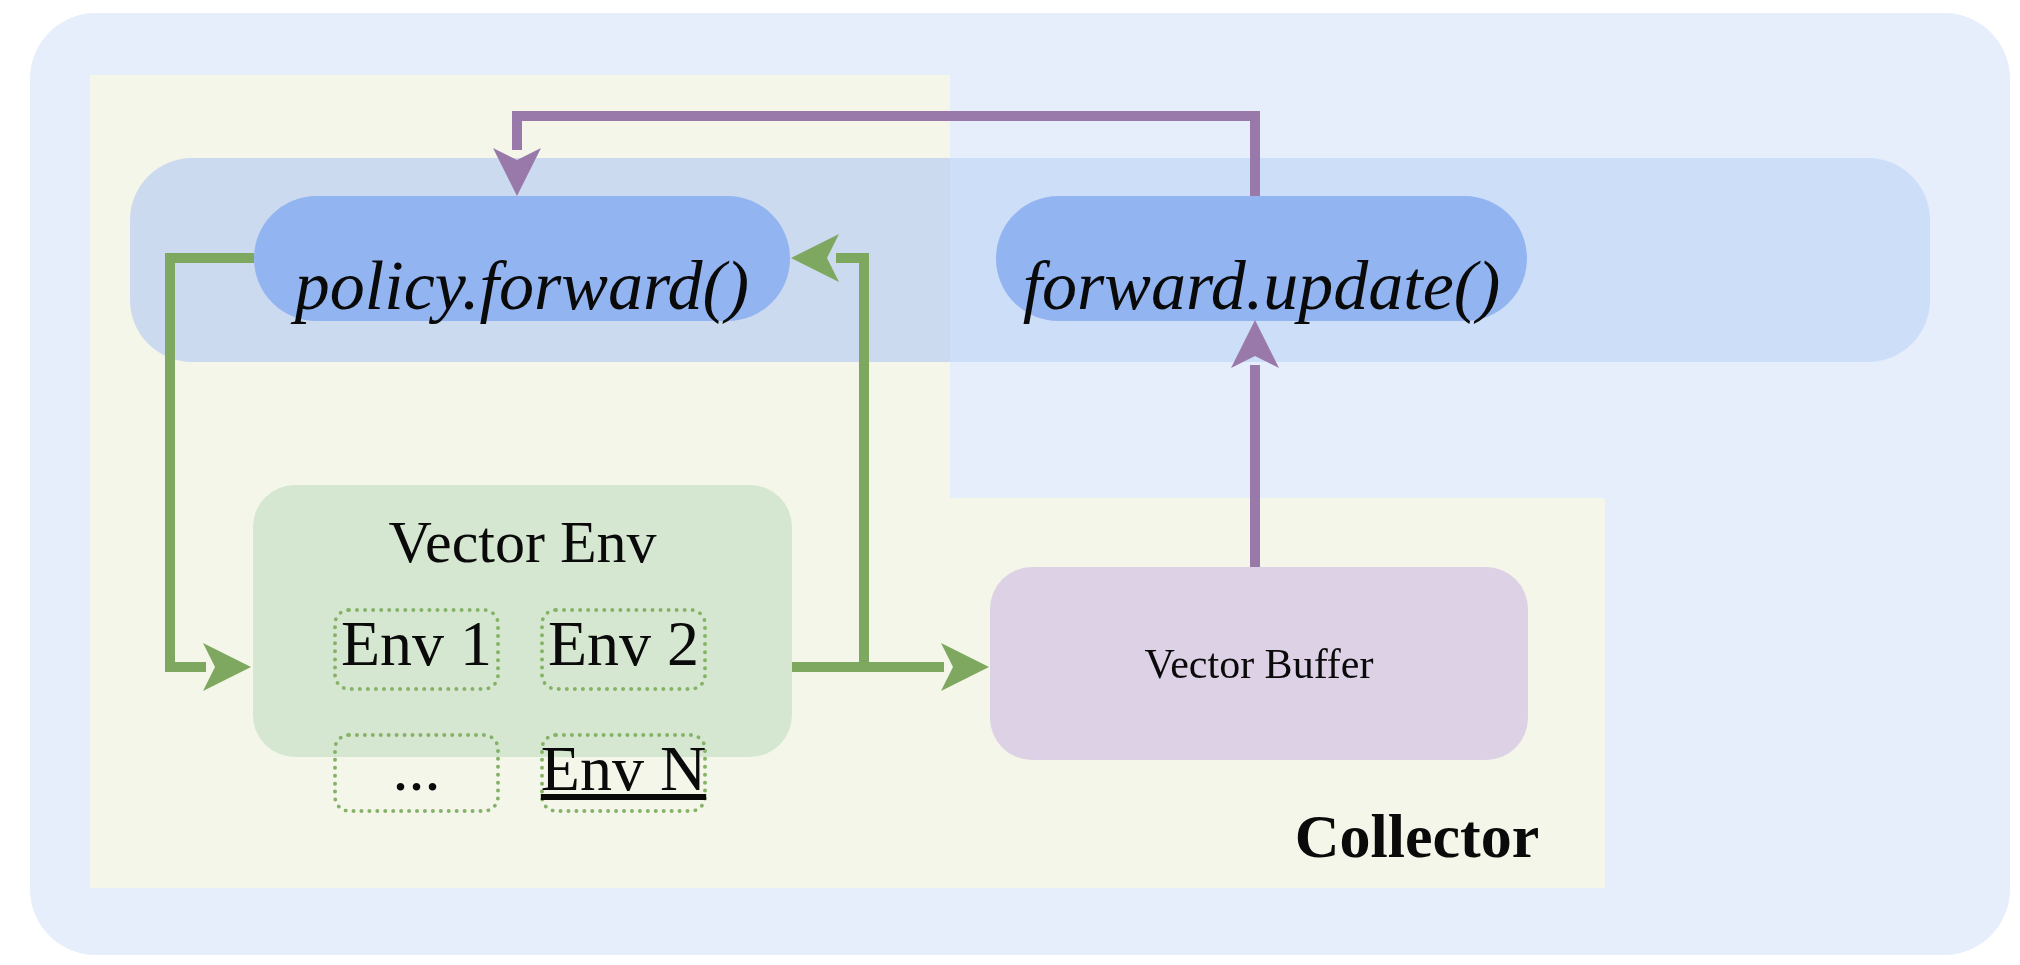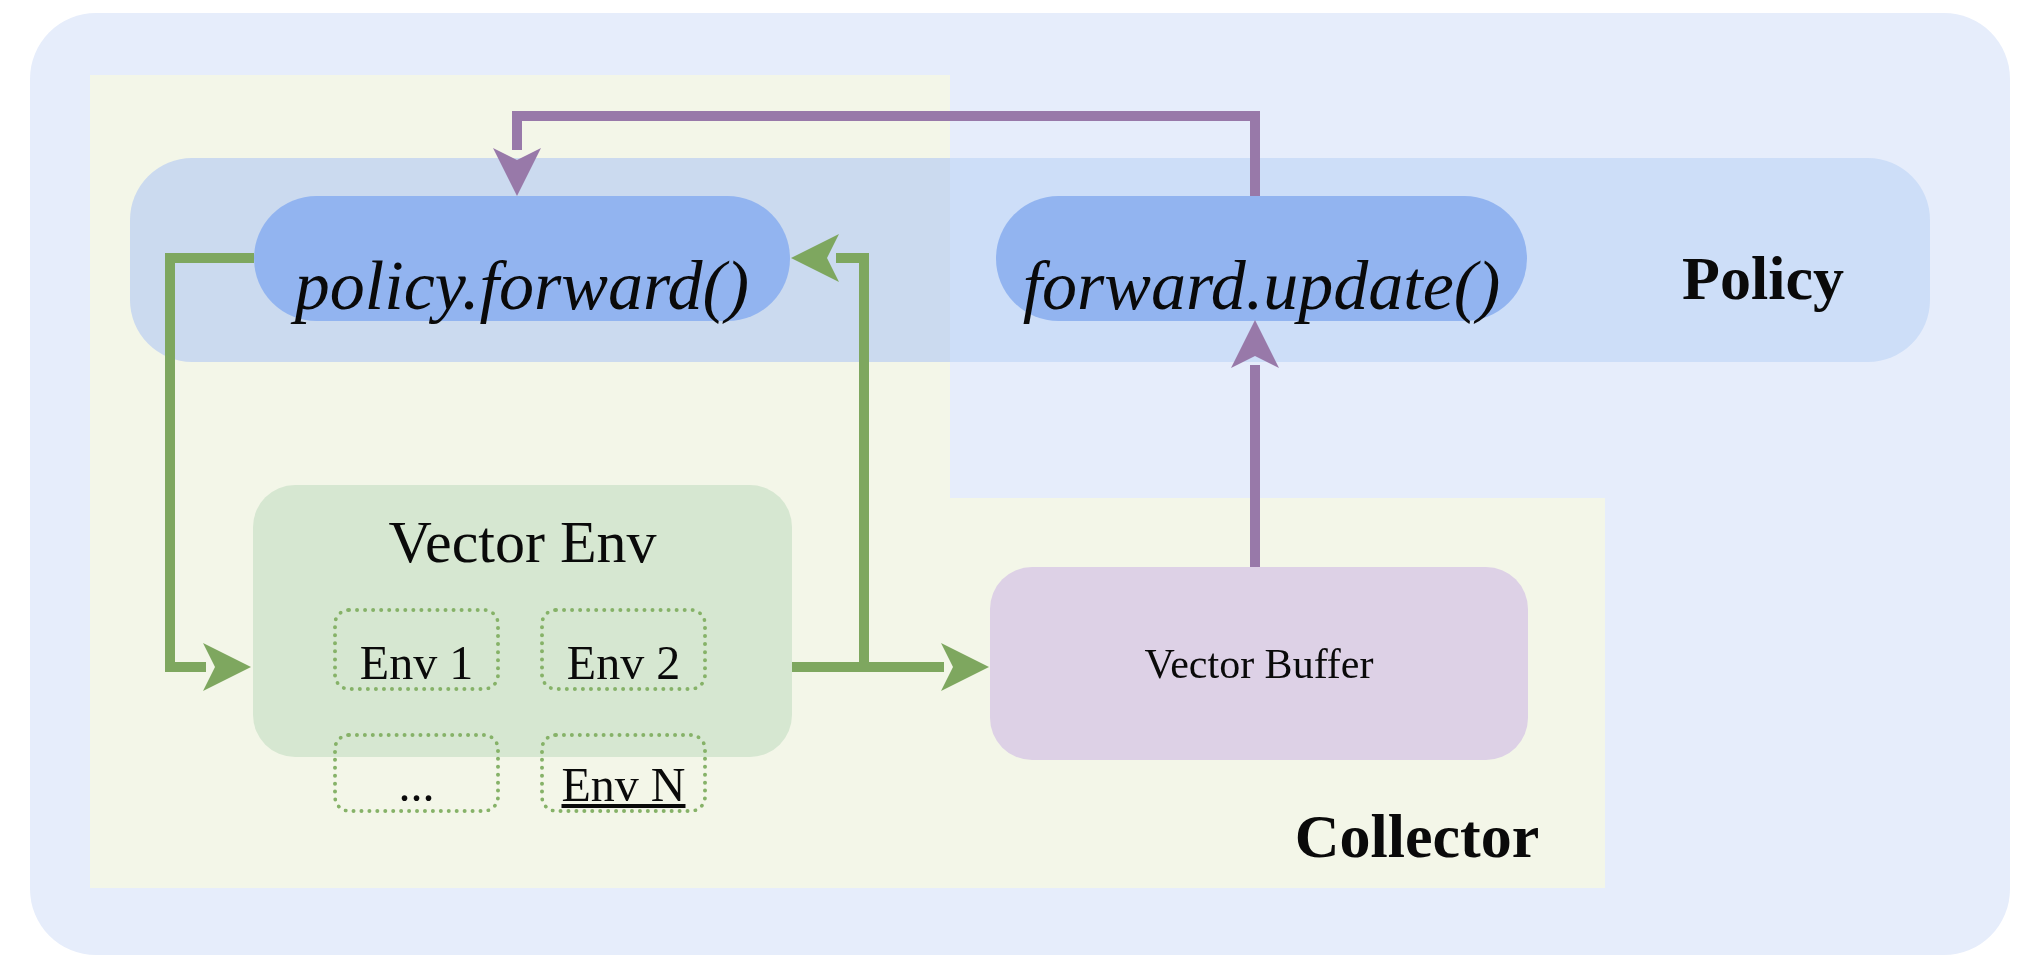--- a/index.html
+++ b/index.html
@@ -72,23 +72,23 @@
     font-size: 60px;
     line-height: 1;
   }
   .env-item {
     position: absolute;
     width: 167px;
     border: 4px dotted var(--env_border);
     border-radius: 16px;
     box-sizing: border-box;
     display: flex;
-    align-items: flex-end;
+    align-items: flex-start;
     justify-content: center;
-    font-size: 48px;
+    font-size: 64px;
     line-height: 1;
     white-space: nowrap;
   }
   .env-1 { left: 80px;  top: 123px; height: 83px; }
   .env-2 { left: 287px; top: 123px; height: 83px; }
   .env-d { left: 80px;  top: 248px; height: 80px; }
   .env-n { left: 287px; top: 248px; height: 80px; text-decoration: underline; }
 
   
   .vector-buffer {
@@ -161,21 +161,20 @@
     </div>
     <div class="env-item env-n">
       <span>Env N</span>
     </div>
   </div>
 
   <div class="abs vector-buffer">
     <span>Vector Buffer</span>
   </div>
 
-  <div class="region-label policy-label">Policy</div>
   <div class="region-label collector-label">Collector</div>
 
   <svg class="abs connectors" width="2020" height="965" viewBox="0 0 2020 965" xmlns="http://www.w3.org/2000/svg">
 
     <path class="ln-green" d="M254 258 H170 V667 H206"></path>
     <polygon class="ah-green" points="251,667 203,643 215,667 203,691"></polygon>
 
     <path class="ln-green" d="M792 667 H944"></path>
     <polygon class="ah-green" points="989,667 941,643 953,667 941,691"></polygon>
 

